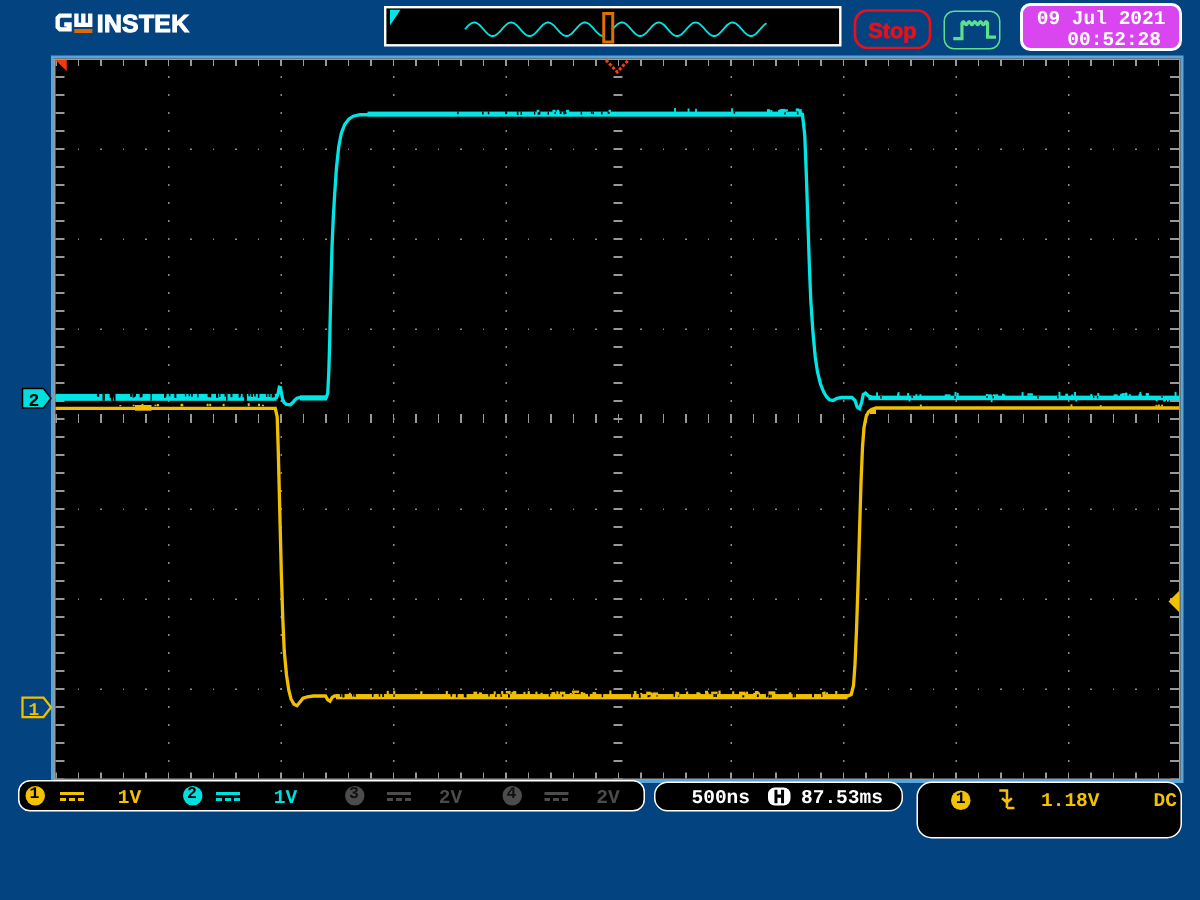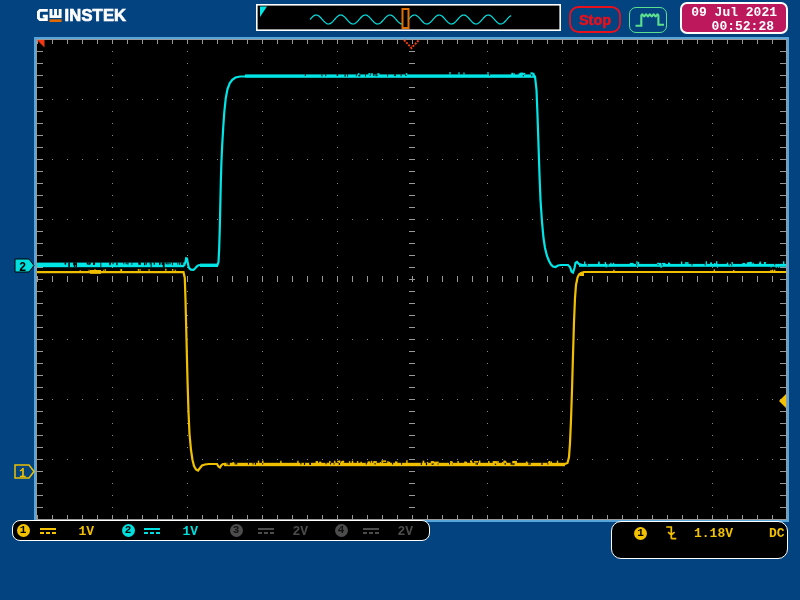--- a/index.html
+++ b/index.html
@@ -20,21 +20,21 @@
 #tickt{left:25px;top:40px;width:749px;height:4px;
  background:repeating-linear-gradient(to right,#999 0 1px,transparent 1px 15px)}
 #tickb{left:25px;top:515px;width:749px;height:4px;
  background:repeating-linear-gradient(to right,#999 0 1px,transparent 1px 15px)}
 #tickl{left:25px;top:40px;width:6px;height:479px;
  background:repeating-linear-gradient(to bottom,transparent 0 11px,#999 11px 12px)}
 #tickr{left:768px;top:40px;width:6px;height:479px;
  background:repeating-linear-gradient(to bottom,transparent 0 11px,#999 11px 12px)}
 #gicon{left:617px;top:7px;width:38px;height:26px;border:1.4px solid #5ce08e;
  border-radius:7px}
-#dtbox{left:668px;top:2px;width:108px;height:32px;background:#be185d;
+#dtbox{left:668px;top:2px;width:108px;height:32px;background:#d946ef;
  border:2px solid #fff;border-radius:7px;color:#fff;font-weight:bold;
  font-size:13px;line-height:14px;text-align:right;padding:1.5px 9px 0 0}
 
 #freq{left:641px;top:498px;width:135px;height:19px;background:#000;
  border:2px solid #fff;border-radius:9px;color:#fff;font-weight:bold;
  font-size:13px}
 #ftext{left:44px;top:0.5px}
 
 .bbox{background:#000;border:1.5px solid #fff;color:#fff;font-weight:bold;
  font-size:13px}
@@ -403,20 +403,28 @@
       </div>
  <div class="abs" style="left:279.5px;top:2.5px;color:#4c4c4c">2V</div>
  <div class="cir" style="left:321.5px;top:3px;background:#4c4c4c;color:#111">4</div>
  <div class="dc" style="left:350px;top:7px">
         <div class="dct" style="background:#4c4c4c"></div>
   <div class="dcb" style="background:repeating-linear-gradient(to right,#4c4c4c 0 4px,transparent 4px 6px)"></div>
       </div>
  <div class="abs" style="left:384.5px;top:2.5px;color:#4c4c4c">2V</div>
 </div>
 
+<div class="abs bbox" id="tbbar">
+ <div class="abs" style="left:24px;top:2px">500ns</div>
+ <svg style="left:75px;top:3px" width="15" height="12" viewBox="0 0 15 12">
+ <rect x="0" y="0" width="15" height="12" rx="4.5" fill="#fff"></rect>
+ <path d="M4.3,1.5 H6.3 V4.6 H8.7 V1.5 H10.7 V10.5 H8.7 V6.8 H6.3 V10.5 H4.3 Z" fill="#000"></path>
+      </svg>
+ <div class="abs" style="left:97px;top:2px">87.53ms</div>
+</div>
 
 <div class="abs bbox" id="trbox">
  <div class="cir" style="left:22px;top:5px;background:#f2c200">1</div>
  <svg style="left:49px;top:3px" width="18" height="18" viewBox="0 0 18 18">
   <path d="M5.2,2 H10.3 V13.7 M10.3,13.7 H15.3 M7,7.2 L10.3,9.9 L13.6,7.2" fill="none" stroke="#f2c200" stroke-width="1.7"></path>
  </svg>
  <div class="abs yel" style="left:82px;top:4px">1.18V</div>
  <div class="abs yel" style="left:157px;top:4px">DC</div>
 </div>
 </div>

